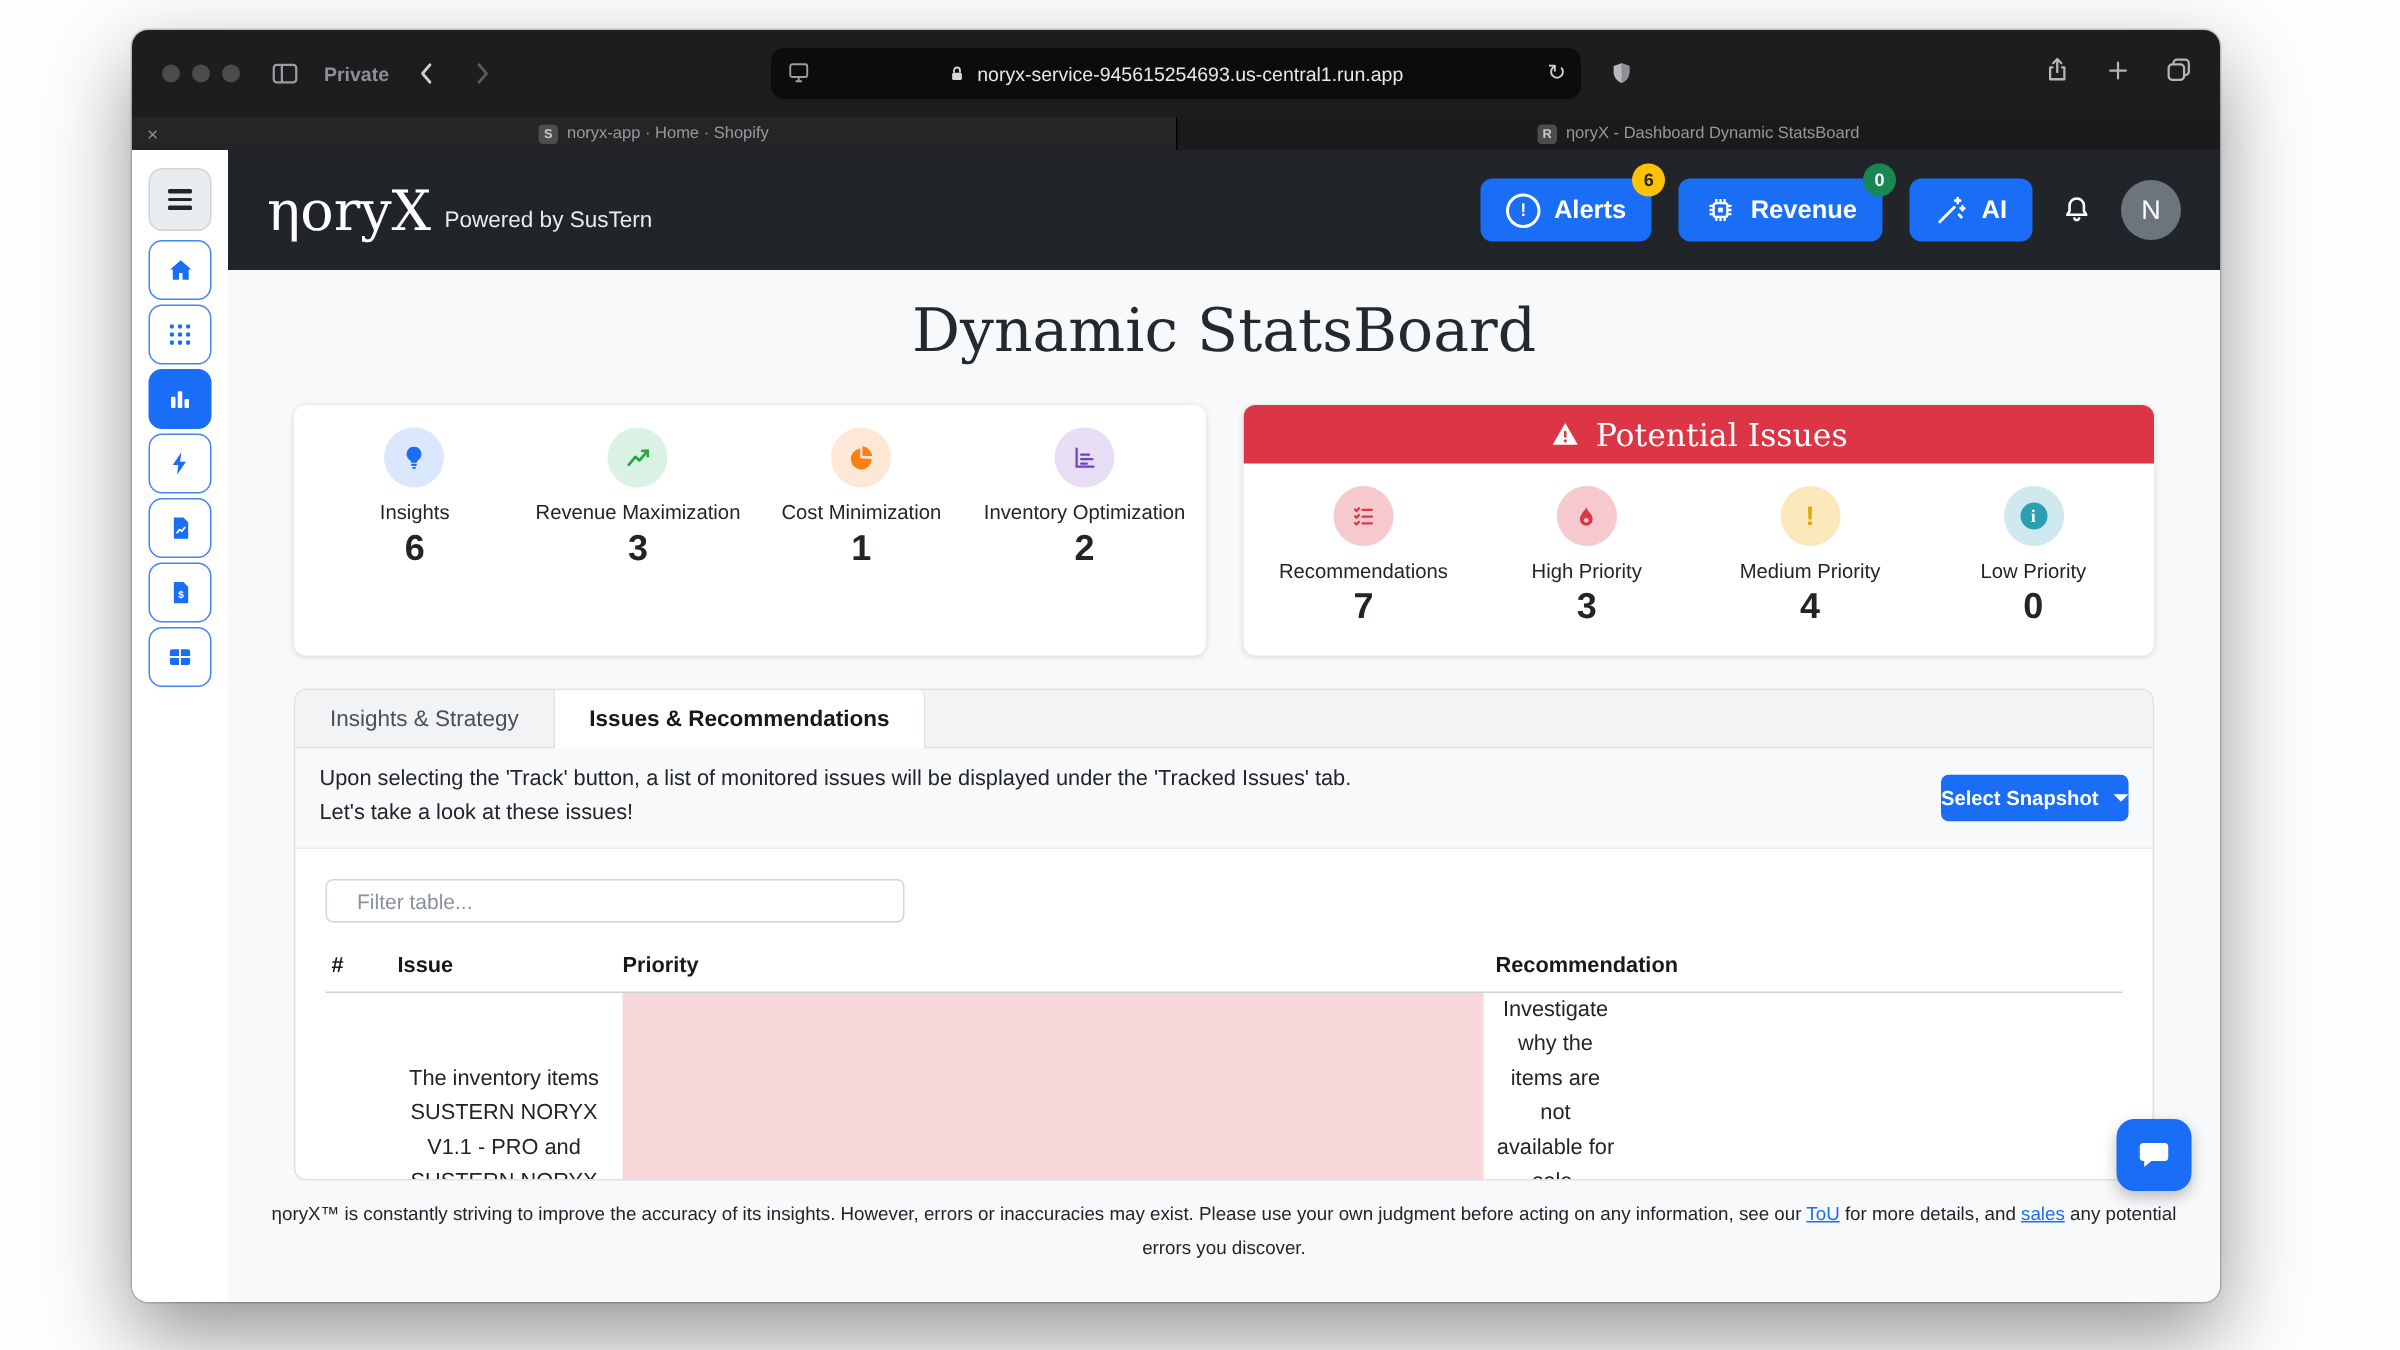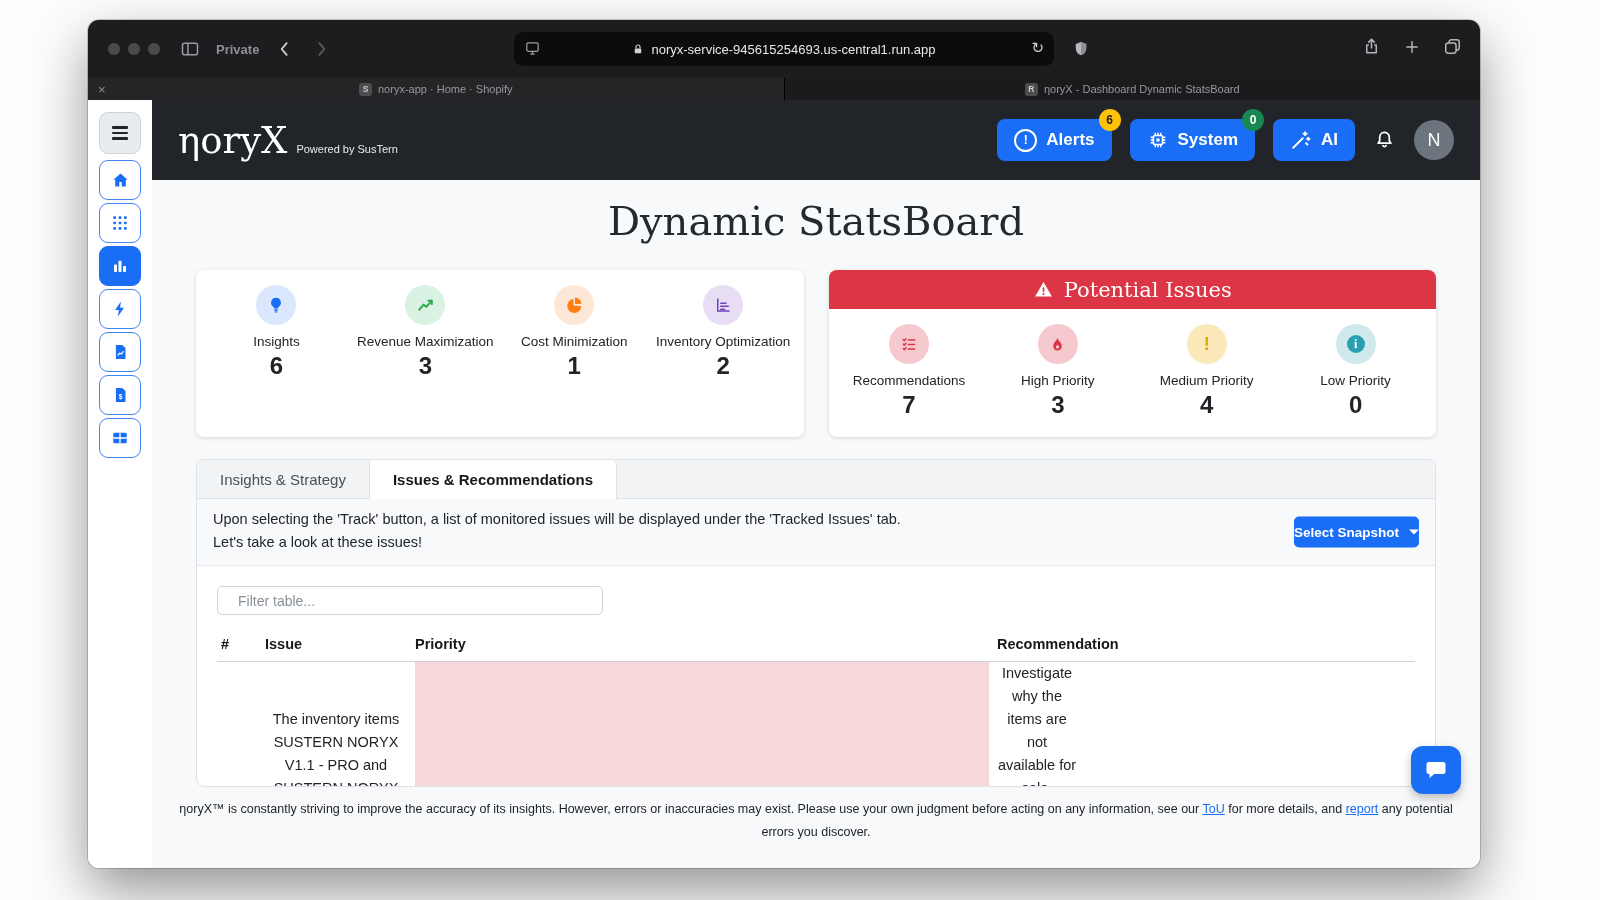--- a/index.html
+++ b/index.html
@@ -42,21 +42,21 @@
   .navbtn{width:40px;height:38px;border-radius:9px;background:#fff;border:1px solid #4285f4;
           display:flex;align-items:center;justify-content:center;color:#1a6ef5;cursor:pointer;}
   .navbtn.active{background:#1a6ef5;color:#fff;border-color:#1a6ef5;}
   .hamb{display:flex;flex-direction:column;gap:3px;}
   .hamb span{display:block;width:16px;height:2.4px;background:#212529;border-radius:1px;}
 
   .content{flex:1;display:flex;flex-direction:column;min-width:0;}
   .appheader{flex:0 0 80px;background:#212529;display:flex;align-items:center;padding:0 26px;}
   .logo-wrap{display:flex;align-items:flex-end;gap:9px;color:#fff;}
   .logo{font-size:37px;line-height:1;}
-  .tagline{font-size:11px;color:#e9ecef;padding-bottom:4px;}
+  .tagline{font-size:15px;color:#e9ecef;padding-bottom:4px;}
   .header-right{margin-left:auto;display:flex;align-items:center;gap:18px;}
   .hbtn{position:relative;display:flex;align-items:center;gap:9px;background:#1a6ef5;color:#fff;
         border:none;border-radius:8px;height:42px;padding:0 17px;font-size:17px;font-weight:700;
         font-family:"Liberation Sans",sans-serif;cursor:pointer;}
   .badge{position:absolute;top:-10px;right:-9px;min-width:22px;height:22px;border-radius:11px;
          display:flex;align-items:center;justify-content:center;font-size:12px;font-weight:700;}
   .badge--warn{background:#ffc107;color:#212529;}
   .badge--ok{background:#198754;color:#fff;}
   .excl-circ{width:19px;height:19px;border-radius:50%;border:2px solid #fff;display:flex;
              align-items:center;justify-content:center;font-size:12px;font-weight:700;line-height:1;}
@@ -281,21 +281,21 @@
               <span class="excl-circ">!</span>
               <span>Alerts</span>
               <span class="badge badge--warn">6</span>
             </button>
             <button class="hbtn">
               <svg width="22" height="22" viewBox="0 0 24 24" fill="none" stroke="#fff" stroke-width="1.7">
                 <rect x="7" y="7" width="10" height="10" rx="2"></rect>
                   <rect x="10.3" y="10.3" width="3.4" height="3.4" fill="#fff" stroke="none"></rect>
                 <path d="M9 7V4M12 7V4M15 7V4M9 20v-3M12 20v-3M15 20v-3M7 9H4M7 12H4M7 15H4M20 9h-3M20 12h-3M20 15h-3"></path>
               </svg>
-              <span>System</span>
+              <span>Revenue</span>
               <span class="badge badge--ok">0</span>
             </button>
             <button class="hbtn">
               <svg width="22" height="22" viewBox="0 0 24 24" fill="none" stroke="#fff" stroke-width="2.1" stroke-linecap="round">
                 <path d="M3.5 20.5 14 10"></path>
                   <path d="M16.5 3.5v3.4M14.8 5.2h3.4"></path>
                   <path d="M20 9.5v2.6M18.7 10.8h2.6"></path>
                   <path d="M17.5 15.5l1.6 1.6"></path>
               </svg>
               <span>AI</span>
@@ -445,21 +445,21 @@
                     </svg>
                     <span>High</span>
                   </div>
                   <div class="cell">Investigate why the items are not available for sale. Ensure that the product variants are properly configured in the e-commerce platform and the correct visibility and sales settings are enabled. Address any issues with product setup</div>
                 </div>
               </div>
             </div>
           </div>
 
           <div class="disclaimer">
-            <span>ηoryX™ is constantly striving to improve the accuracy of its insights. However, errors or inaccuracies may exist. Please use your own judgment before acting on any information, see our </span><a>ToU</a><span> for more details, and </span><a>report</a><span> any potential errors you discover.</span>
+            <span>ηoryX™ is constantly striving to improve the accuracy of its insights. However, errors or inaccuracies may exist. Please use your own judgment before acting on any information, see our </span><a>ToU</a><span> for more details, and </span><a>sales</a><span> any potential errors you discover.</span>
           </div>
 
           <button class="fab">
             <svg width="24" height="24" viewBox="0 0 24 24" fill="#fff">
               <path d="M5 4h14a2.5 2.5 0 0 1 2.5 2.5v7A2.5 2.5 0 0 1 19 16h-8.7L5.5 20v-4H5a2.5 2.5 0 0 1-2.5-2.5v-7A2.5 2.5 0 0 1 5 4z"></path>
             </svg>
           </button>
         </div>
       </div>
     </div>

